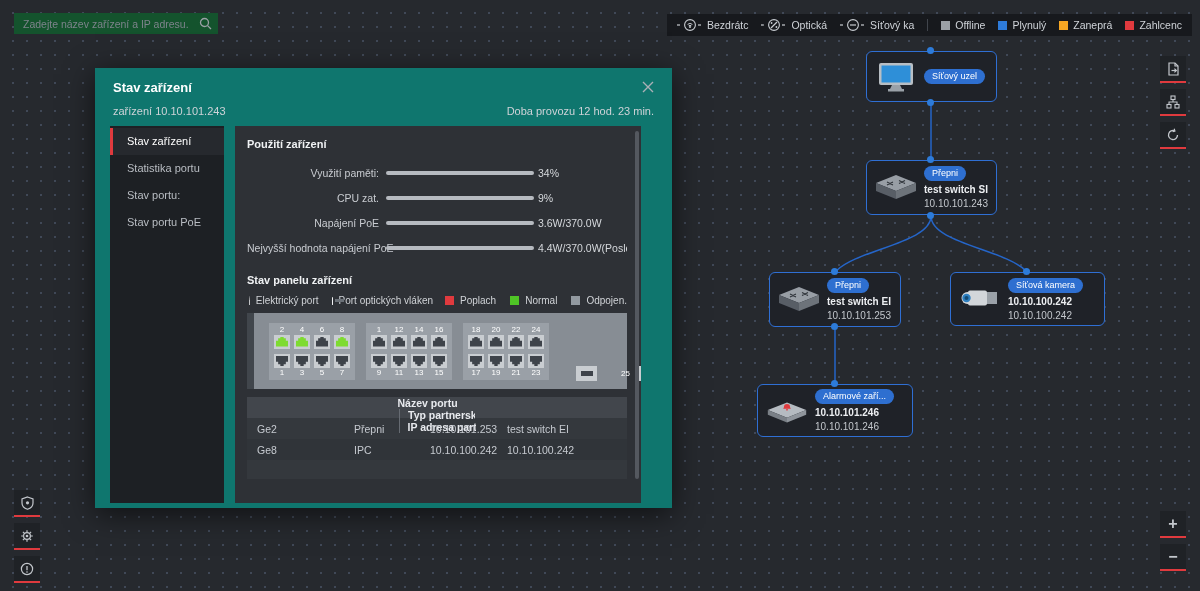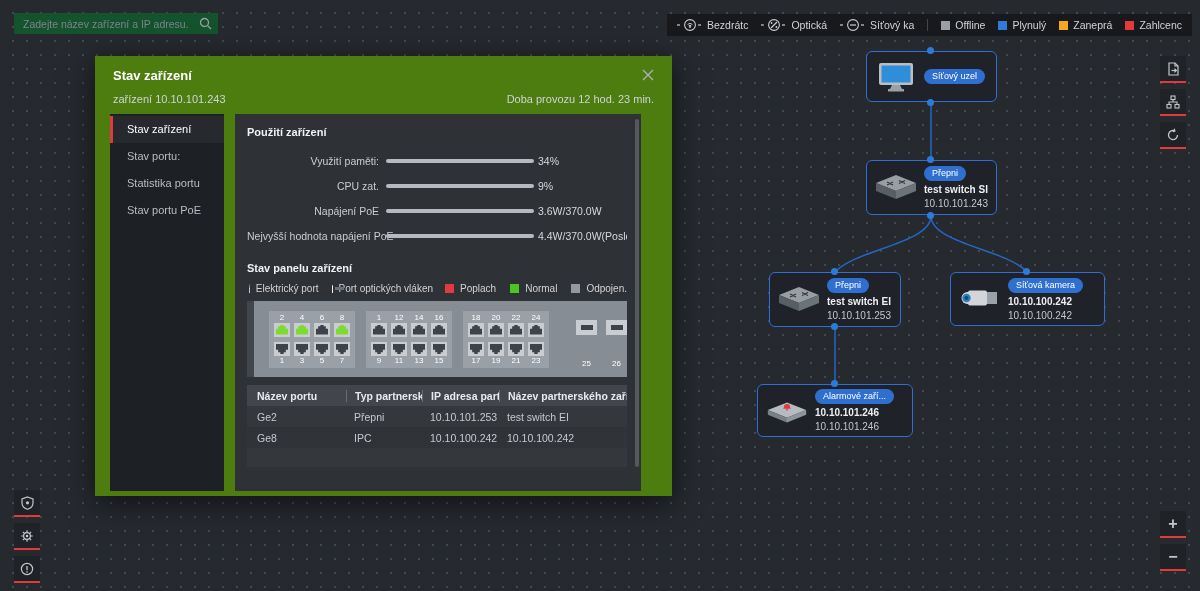--- a/index.html
+++ b/index.html
@@ -63,22 +63,22 @@
     background:#2e6fd0; color:#fff; font-size:9px; line-height:9px;
     padding:3px 8px; border-radius:8px; white-space:nowrap;
   }
   .node .nm { font-size:10px; font-weight:bold; color:#eceef1; white-space:nowrap; }
   .node .ip { font-size:10px; color:#c3c7cc; white-space:nowrap; }
   .node .ic { flex:none; display:flex; align-items:center; justify-content:center; width:46px; }
   .dot { position:absolute; z-index:3; width:7px; height:7px; border-radius:50%; background:#2d7bd9; }
 
   
   .modal {
-    position:absolute; left:95px; top:56px; width:577px; height:440px; z-index:5;
-    background:#4d7c0f; box-shadow:0 6px 28px rgba(0,0,0,.6);
+    position:absolute; left:95px; top:68px; width:577px; height:440px; z-index:5;
+    background:#0f766e; box-shadow:0 6px 28px rgba(0,0,0,.6);
   }
   .modal-header { display:flex; justify-content:space-between; align-items:center; padding:11px 16px 0 18px; }
   .modal-title { font-size:13px; font-weight:bold; color:#fff; }
   .close-btn { background:none; border:none; cursor:pointer; padding:2px; display:flex; }
   .modal-sub { display:flex; justify-content:space-between; padding:10px 18px 9px 18px; font-size:11px; color:#cfd3d8; }
   .modal-body { display:flex; margin-left:15px; height:377px; }
 
   .m-sidebar { width:114px; flex:none; background:#1d2024; padding-top:2px; }
   .m-side-item {
     height:27px; line-height:27px; padding-left:14px; font-size:11px; color:#b9bdc3;
@@ -112,27 +112,27 @@
   .port-group { background:#9aa0a7; padding:2px 5px; display:flex; flex-direction:column; }
   .port-row { display:flex; gap:4px; }
   .port-cell { display:flex; flex-direction:column; align-items:center; }
   .port-num { font-size:8px; line-height:10px; height:10px; color:#fff; }
   .port-sock { width:16px; height:14px; background:#c9cdd1; display:flex; align-items:center; justify-content:center; }
   .plug { width:12px; height:10px; background:#3e434a;
     clip-path:polygon(0 100%,0 42%,18% 42%,18% 18%,36% 18%,36% 0,64% 0,64% 18%,82% 18%,82% 42%,100% 42%,100% 100%); }
   .plug.down { transform:scaleY(-1); }
   .plug.on { background:#7edb30; }
   .sfp-wrap { display:flex; gap:9px; margin-left:16px; align-self:flex-end; margin-bottom:8px; }
-  .sfp-cell { display:flex; flex-direction:column; align-items:center;gap:24px; }
+  .sfp-cell { display:flex; flex-direction:row; align-items:center;gap:24px; }
   .sfp-sock { width:21px; height:15px; background:#c9cdd1; display:flex; align-items:center; justify-content:center; }
   .sfp-bar { width:12px; height:5px; background:#3e434a; }
 
   .tbl { margin-top:8px; font-size:10.5px; }
   .t-row { display:flex; align-items:center; height:21px; }
-  .t-head { background:#42464c; font-weight:bold; color:#e8eaee; height:21px; }
+  .t-head { background:#42464c; font-weight:bold; color:#e8eaee; height:21px;flex-direction:column; }
   .t-c1 { flex:none; width:99px; padding-left:10px; white-space:nowrap; overflow:hidden; }
   .t-c2 { flex:none; width:76px; padding-left:8px; white-space:nowrap; overflow:hidden; }
   .t-c3 { flex:none; width:77px; padding-left:8px; white-space:nowrap; overflow:hidden; }
   .t-c4 { flex:1; padding-left:8px; white-space:nowrap; overflow:hidden; }
   .t-head .t-c2, .t-head .t-c3, .t-head .t-c4 { border-left:1px solid #666b72; }
   .t-body .t-row:nth-child(odd) { background:#34383d; color:#c6cad0; }
   .t-body .t-row:nth-child(even) { background:#303439; color:#c6cad0; }
   .t-empty { height:19px; background:#34383d; }
 </style>
 </head>
@@ -380,22 +380,22 @@
       </span>
     </button>
   </div>
   <div class="modal-sub">
     <span>zařízení 10.10.101.243</span>
     <span>Doba provozu 12 hod. 23 min.</span>
   </div>
   <div class="modal-body">
     <div class="m-sidebar">
       <div class="m-side-item sel">Stav zařízení</div>
+      <div class="m-side-item">Statistika portu</div>
       <div class="m-side-item">Stav portu:</div>
-      <div class="m-side-item">Statistika portu</div>
       <div class="m-side-item">Stav portu PoE</div>
     </div>
     <div class="m-content">
       <div class="m-scroll"></div>
 
       <div class="sec-title">Použití zařízení</div>
       <div class="usage">
         <div class="u-row">
           <span class="u-label">Využití paměti:</span>
           <span class="u-track"><span class="u-fill green" style="width: 34%;"></span></span>

